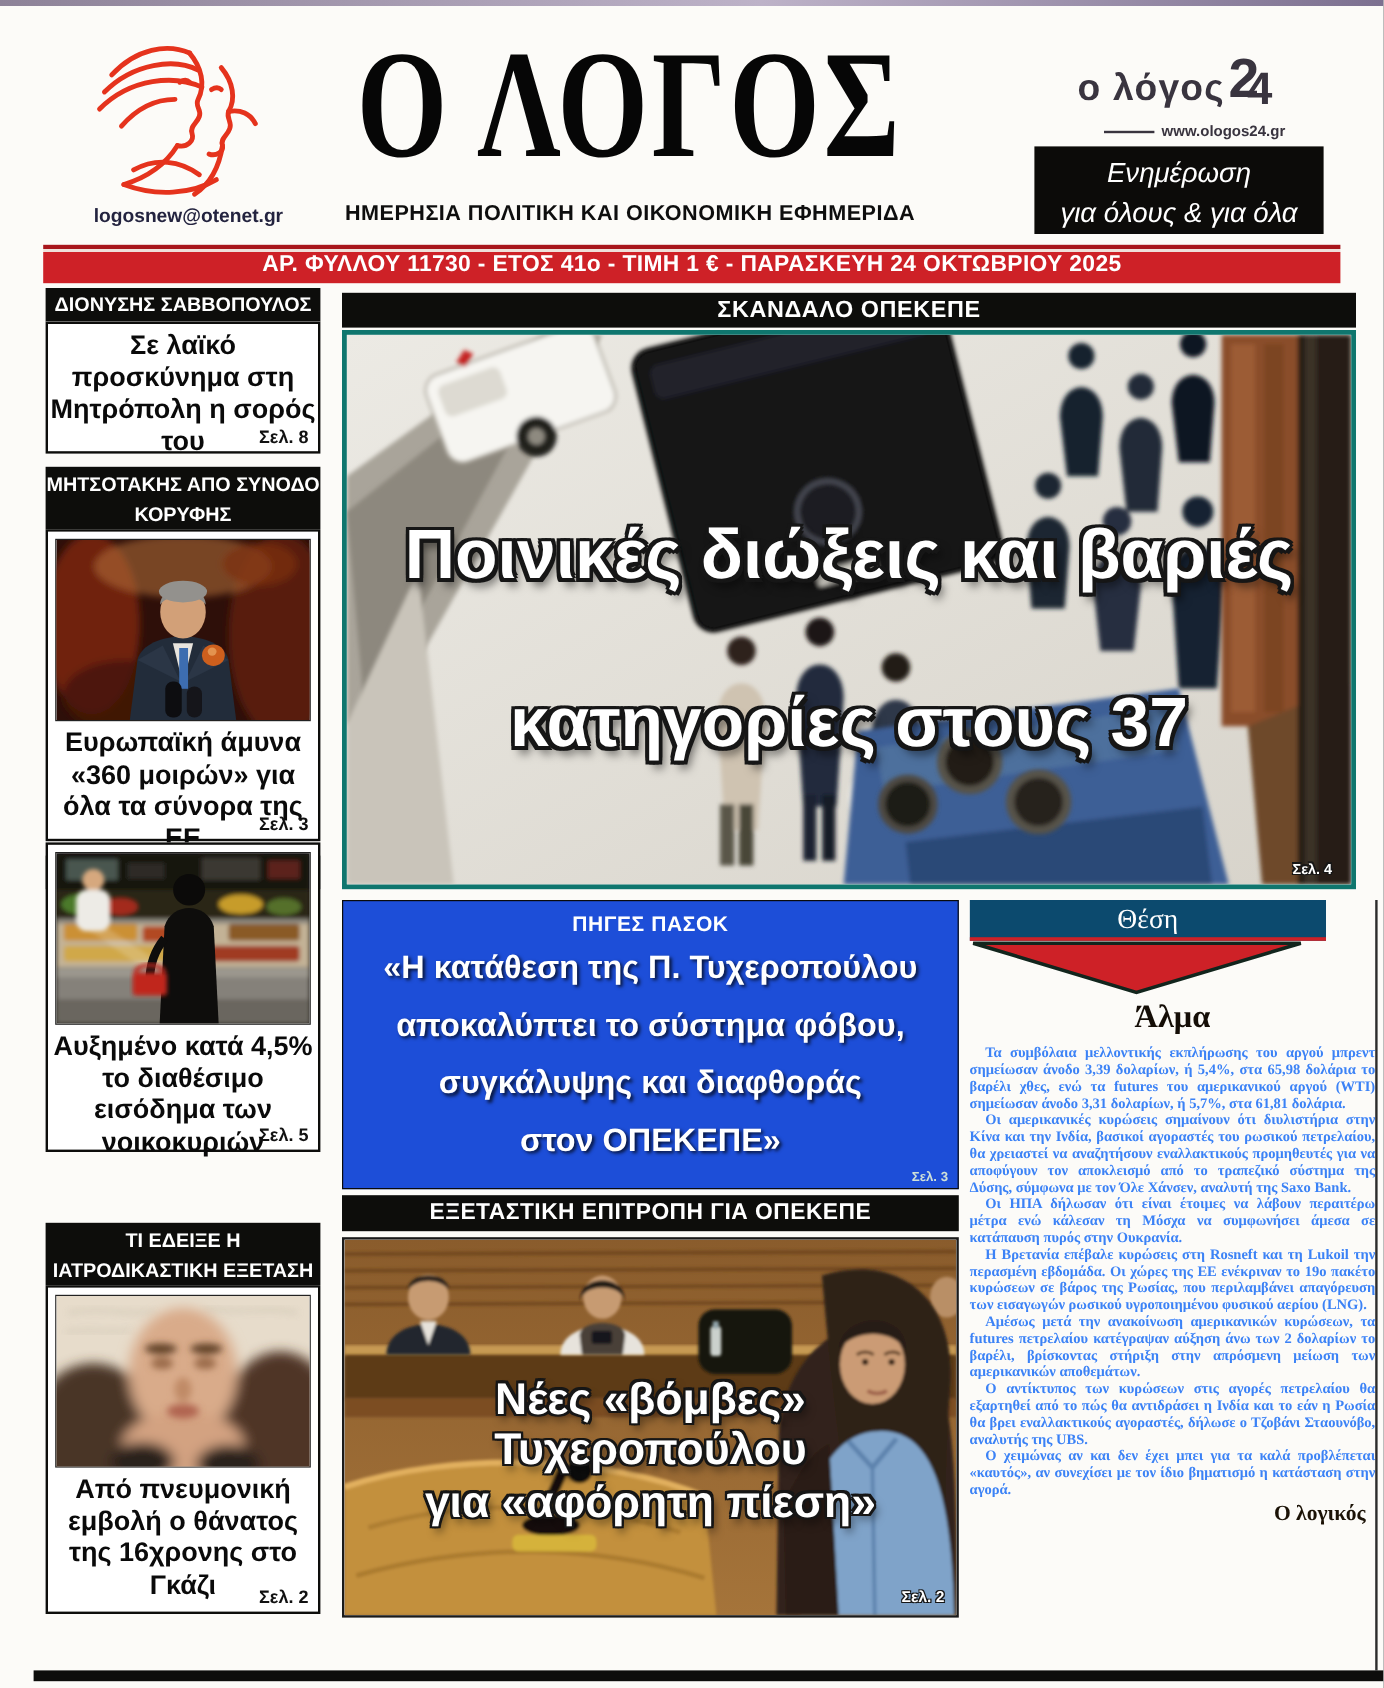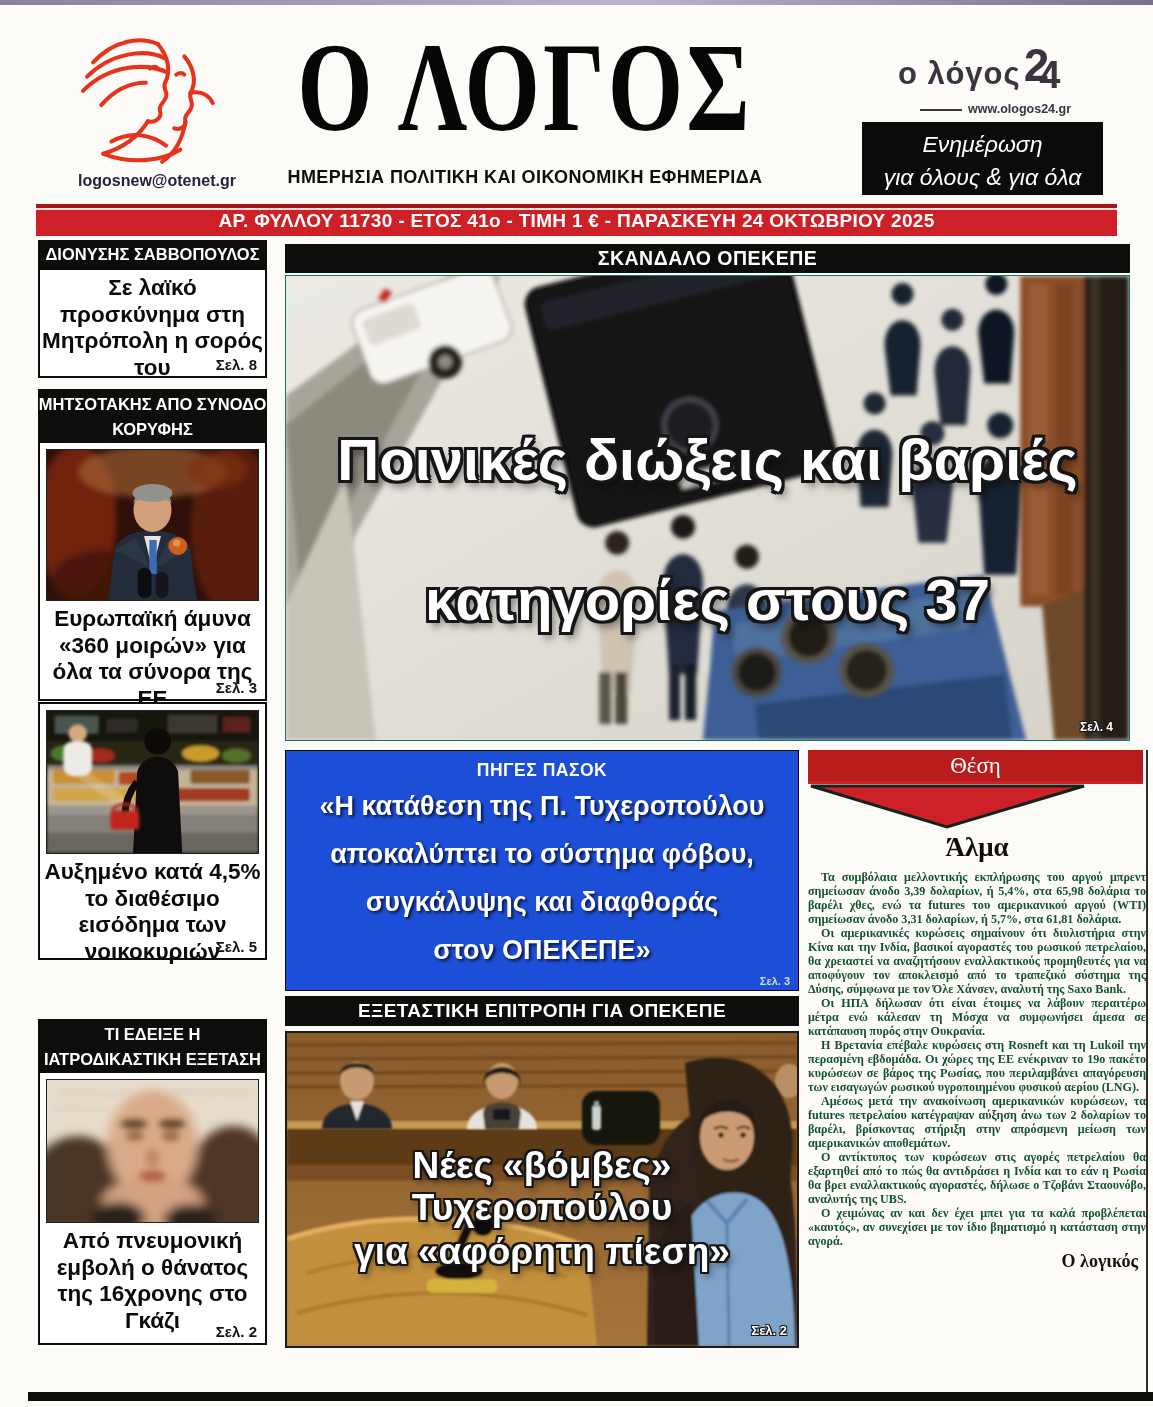--- a/index.html
+++ b/index.html
@@ -30,21 +30,21 @@
   .kicker{background:#0d0d0b;color:#fff;font-weight:bold;text-align:center;}
   .lc{left:38px;width:229px;box-sizing:border-box;}
   .lc-kicker1{height:28px;font-size:16.5px;line-height:28px;}
   .lc-kicker2{height:52px;font-size:16.5px;line-height:1.5;padding-top:3px;}
   .story-box{left:38px;width:229px;background:#fff;border:2px solid #0d0d0b;box-sizing:border-box;}
   .story-headline{font-weight:bold;font-size:22.5px;line-height:1.18;text-align:center;color:#0a0a0a;padding:5px 2px 0 2px;}
   .story-page{position:absolute;right:8px;bottom:3px;font-weight:bold;font-size:15px;color:#111;}
   .story-photo{display:block;margin:6px auto 0 auto;border:1px solid #222;}
   
   #main-kicker{left:285px;top:244px;width:845px;height:29px;font-size:19.5px;line-height:29px;letter-spacing:.5px;}
-  #main-photo{left:285px;top:275px;width:845px;height:466px;border:1px solid #0f766e;box-sizing:border-box;overflow:hidden;}
+  #main-photo{left:285px;top:275px;width:845px;height:466px;border:4px solid #0f766e;box-sizing:border-box;overflow:hidden;}
   .outl{position:absolute;width:100%;text-align:center;font-weight:bold;color:#fff;
      text-shadow:-3px -3px 0 #161616,3px -3px 0 #161616,-3px 3px 0 #161616,3px 3px 0 #161616,
                  -3px 0 0 #161616,3px 0 0 #161616,0 -3px 0 #161616,0 3px 0 #161616,4px 6px 8px rgba(0,0,0,.55);}
   .outl-sm{position:absolute;font-weight:bold;color:#fff;
      text-shadow:-1px -1px 0 #161616,1px -1px 0 #161616,-1px 1px 0 #161616,1px 1px 0 #161616;}
   #main-head1{top:150px;font-size:58px;}
   #main-head2{top:290px;font-size:58px;}
   #main-page{right:16px;bottom:6px;font-size:12px;}
   
   #pasok-box{left:285px;top:750px;width:514px;height:241px;background:#1d4ed8;border:1px solid #0a0a0a;box-sizing:border-box;}
@@ -54,28 +54,28 @@
   #pq1{top:40px;}#pq2{top:88px;}#pq3{top:136px;}#pq4{top:184px;}
   #pasok-page{right:8px;bottom:3px;color:#cfe0d8;font-size:11px;font-weight:bold;}
   
   #committee-kicker{left:285px;top:996px;width:514px;height:30px;font-size:19px;line-height:30px;letter-spacing:.4px;text-align:center;}
   #committee-photo{left:285px;top:1031px;width:514px;height:317px;border:2px solid #1a1a1a;box-sizing:border-box;overflow:hidden;}
   #com-head1{top:112px;font-size:37px;text-shadow:-2px -2px 0 #161616,2px -2px 0 #161616,-2px 2px 0 #161616,2px 2px 0 #161616,-2px 0 0 #161616,2px 0 0 #161616,0 -2px 0 #161616,0 2px 0 #161616,3px 5px 7px rgba(0,0,0,.5);}
   #com-head2{top:198px;font-size:37px;text-shadow:-2px -2px 0 #161616,2px -2px 0 #161616,-2px 2px 0 #161616,2px 2px 0 #161616,-2px 0 0 #161616,2px 0 0 #161616,0 -2px 0 #161616,0 2px 0 #161616,3px 5px 7px rgba(0,0,0,.5);}
   #com-page{right:10px;bottom:8px;font-size:13px;}
   
   #opinion{left:808px;top:750px;width:338px;height:642px;overflow:hidden;}
-  #thesi-bar{position:absolute;left:0;top:0;width:335px;height:31px;background:#b91c1c;color:#fff;
+  #thesi-bar{position:absolute;left:0;top:0;width:297px;height:31px;background:#0c4a6e;color:#fff;
      font-family:"Liberation Serif",serif;font-size:23px;text-align:center;line-height:31px;border-bottom:3px solid #ce2127;}
   #thesi-triangle{position:absolute;left:0;top:34px;width:279px;height:46px;}
   #opinion-title{position:absolute;left:0;top:82px;width:338px;text-align:center;
      font-family:"Liberation Serif",serif;font-weight:bold;font-size:27px;color:#140d06;}
   #opinion-body{position:absolute;left:0;top:120px;width:338px;}
   #opinion-body p{margin:0;font-family:"Liberation Serif",serif;font-weight:bold;font-size:12.1px;
-     line-height:1.16;text-align:justify;text-indent:13px;color:#14532d;}
+     line-height:1.16;text-align:justify;text-indent:13px;color:#3b82f6;}
   #opinion-sig{text-align:right;padding-right:8px;font-family:"Liberation Serif",serif;font-weight:bold;font-size:18px;color:#1b1206;margin-top:3px;}
   #col-rule{left:1146px;top:750px;width:2px;height:642px;background:#2c2c2c;}
   #bottom-bar{left:28px;top:1392px;width:1125px;height:9px;background:#0d0d0b;}
 </style>
 </head>
 <body>
 
 <div id="page">
   <div class="abs" id="top-strip"></div>
 

